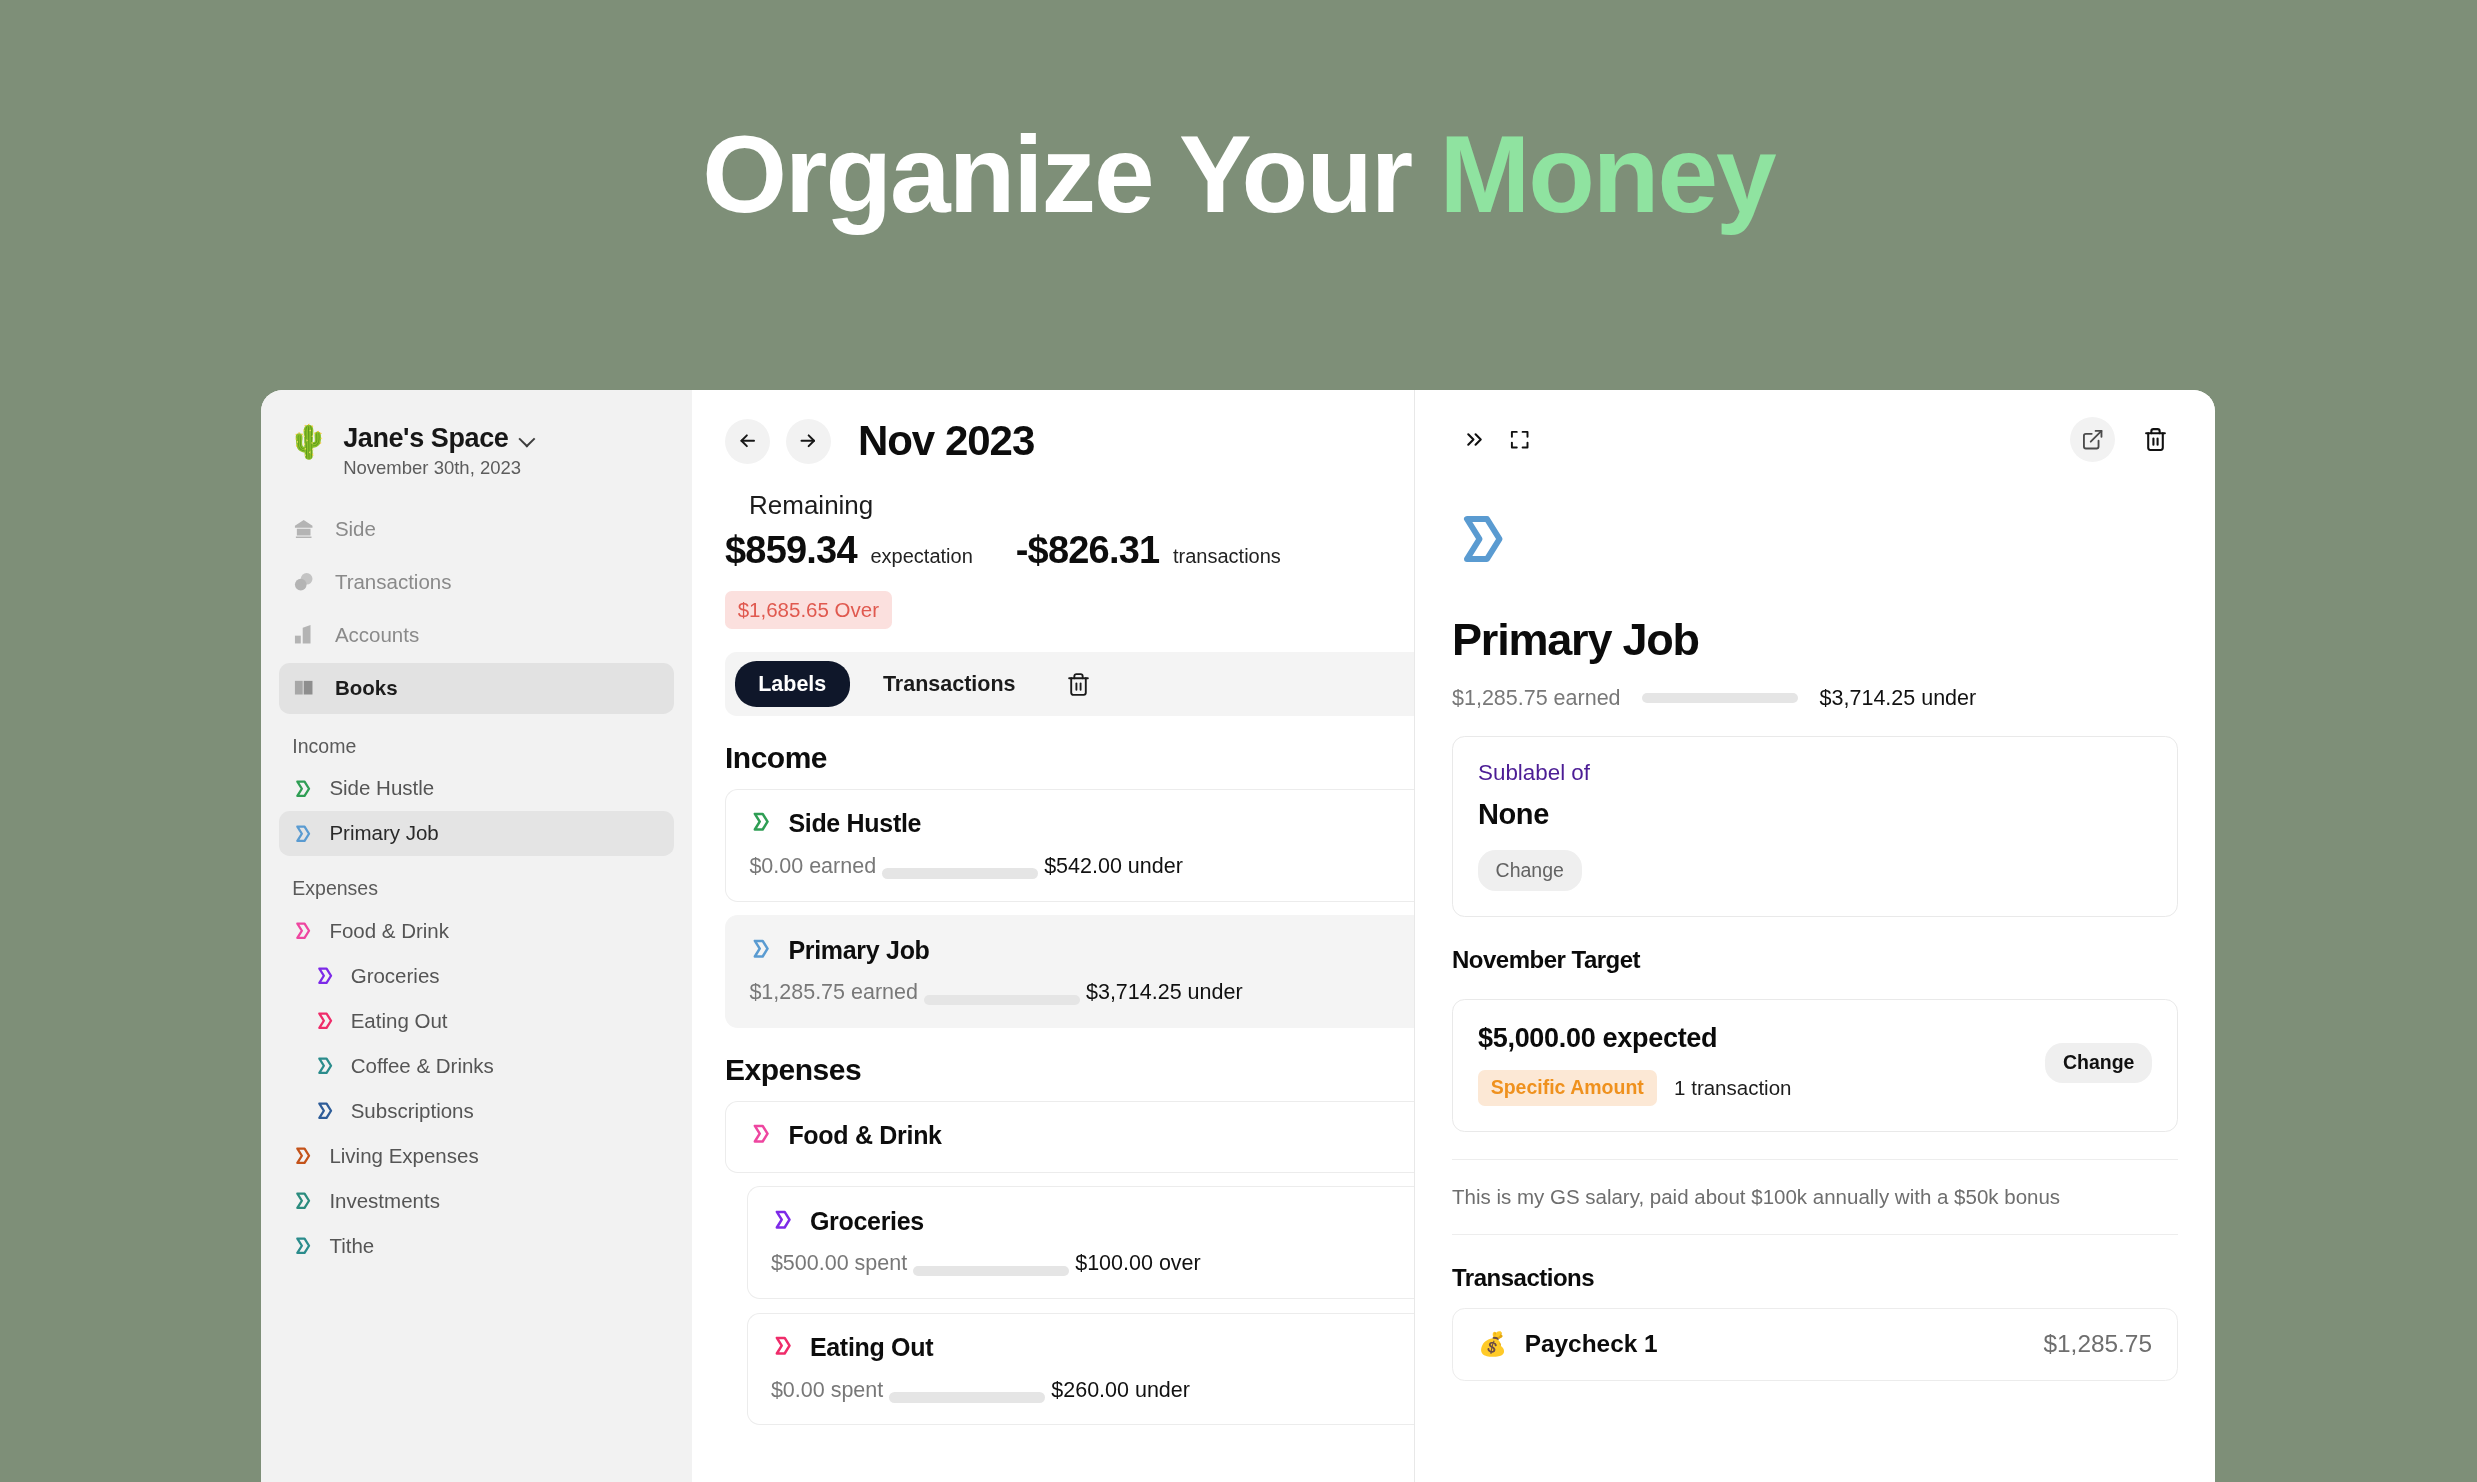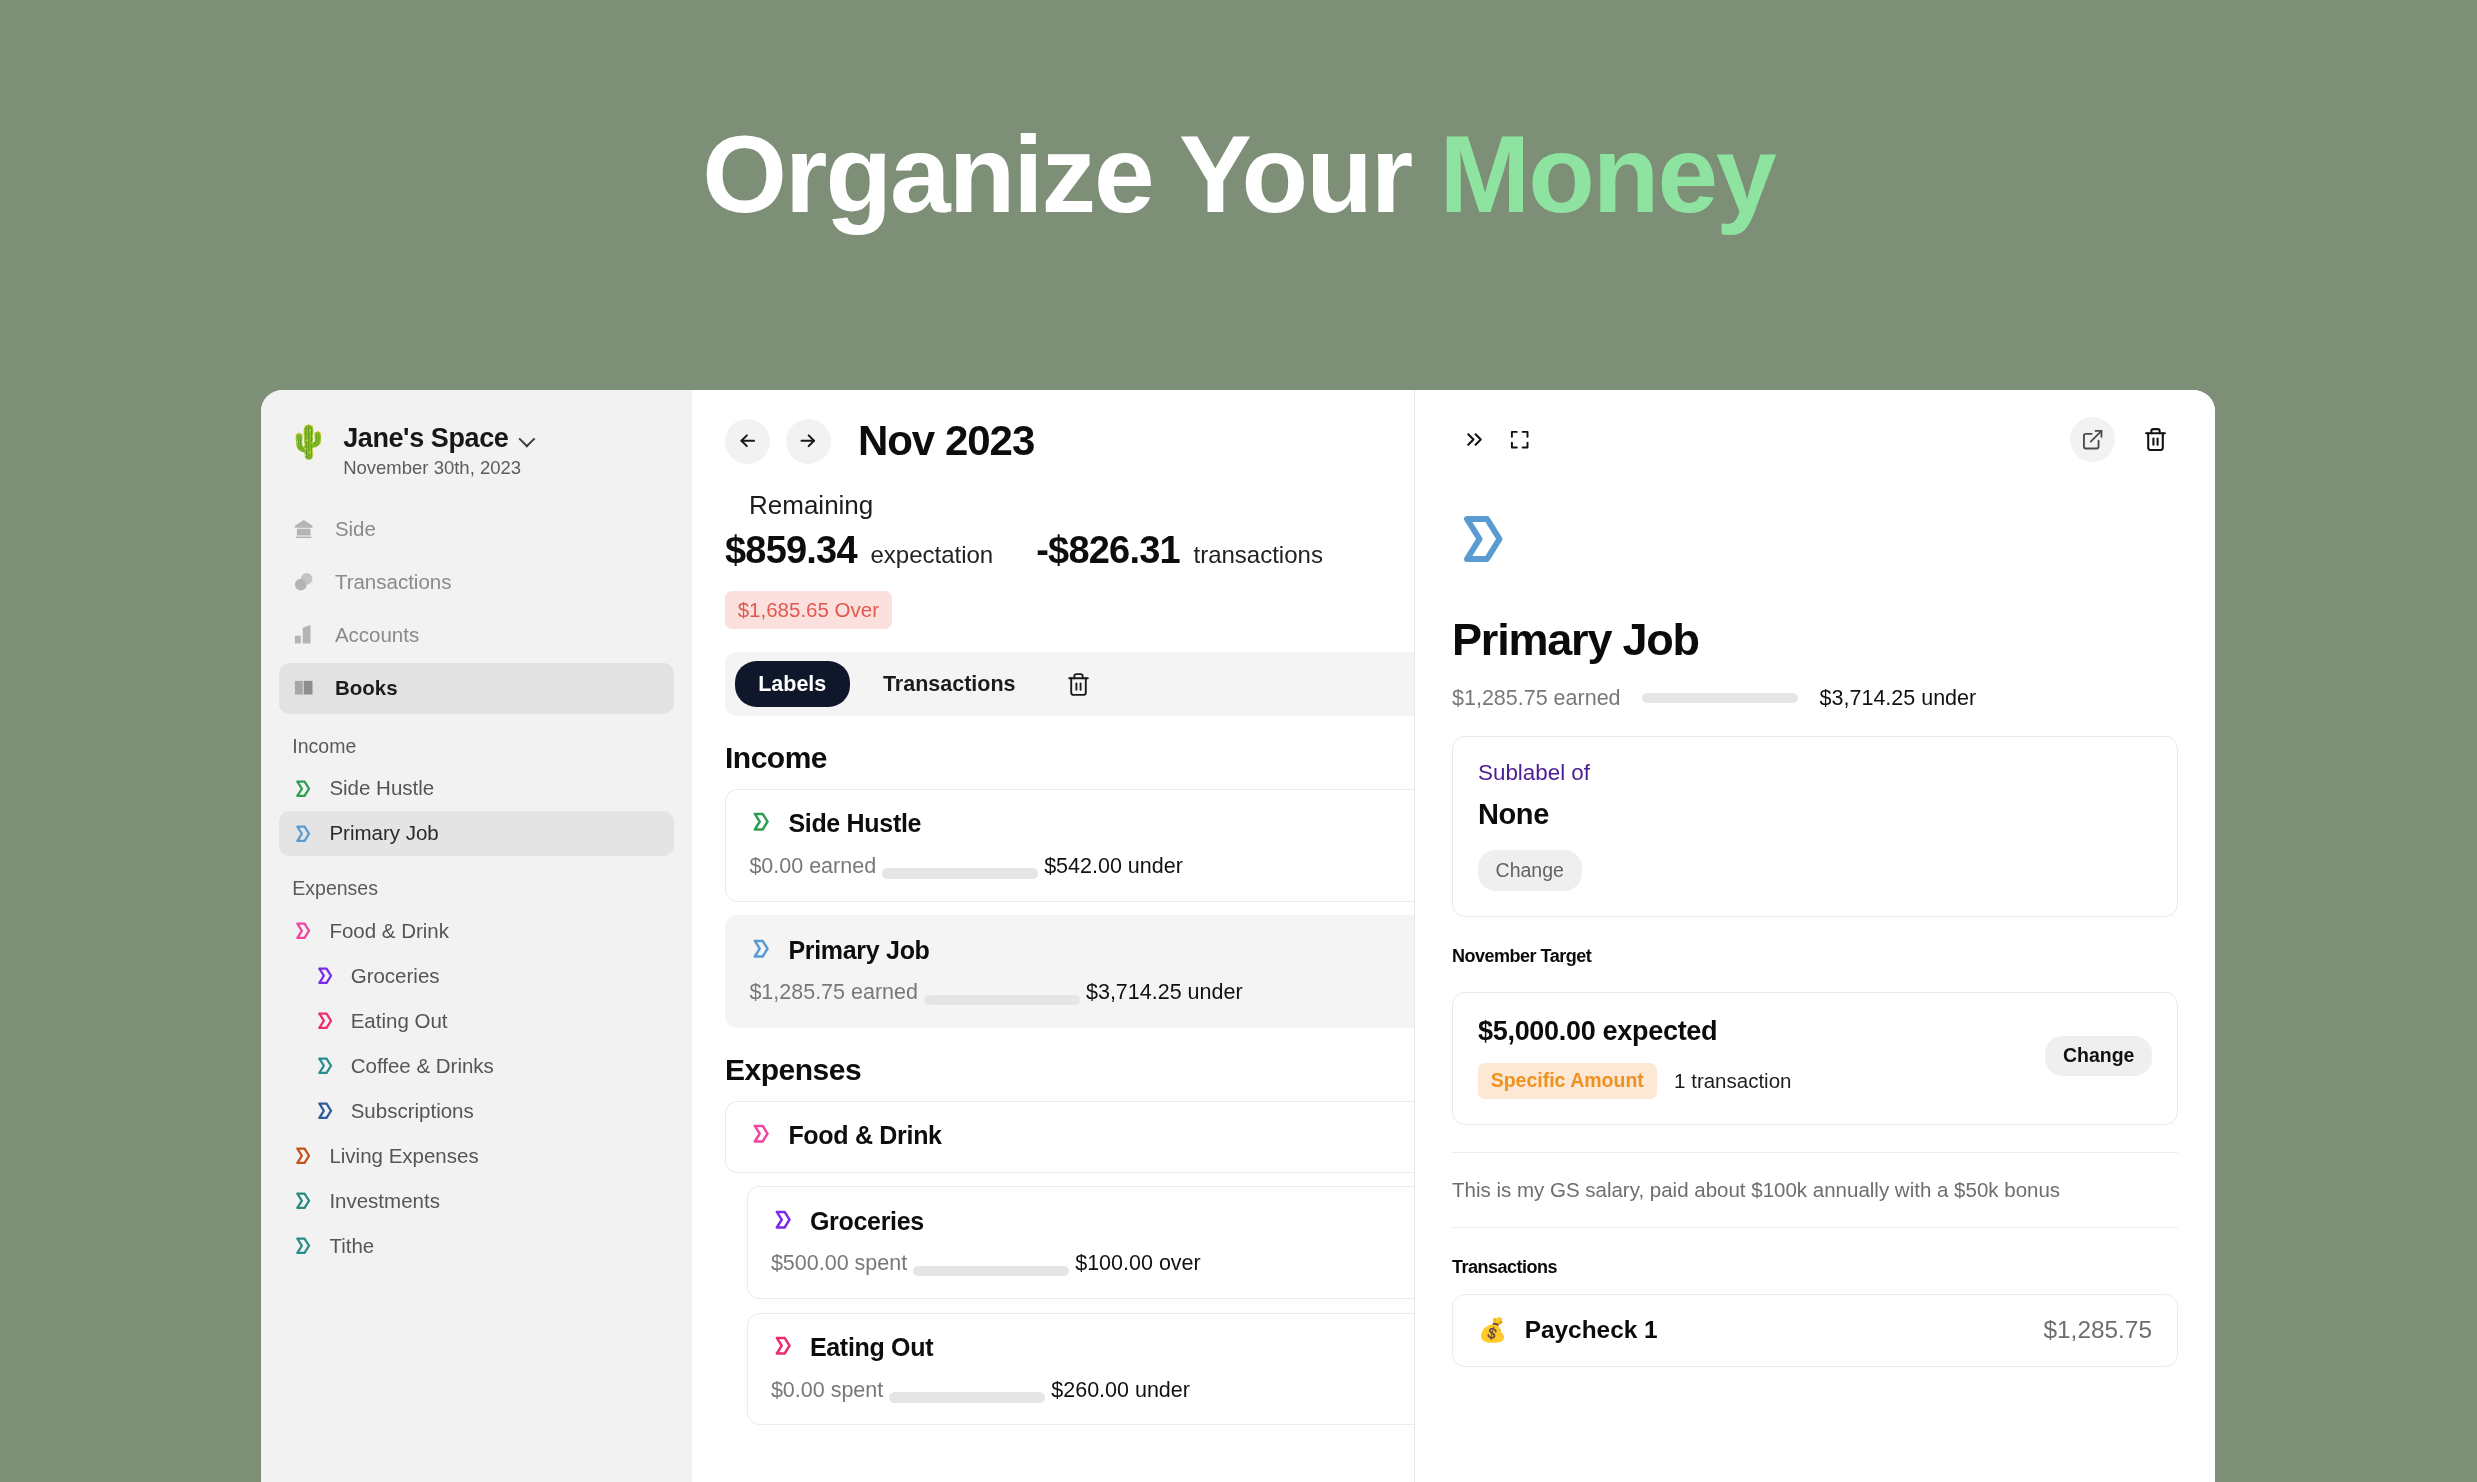--- a/index.html
+++ b/index.html
@@ -98,21 +98,21 @@
     background: #f2f2f2; border: none;
     display: flex; align-items: center; justify-content: center;
     color: #181818; font-size: 22.4px; line-height: 1;
     cursor: pointer;
   }
   .month-title { font-size: 42px; font-weight: 700; letter-spacing: -1px; color: #0d0d0d; margin-left: 11.7px; }
 
   .remaining-lbl { font-size: 26px; color: #1c1c1c; margin-top: 25px; margin-left: 24px; }
   .amt-row { display: flex; align-items: baseline; gap: 13.7px; margin-top: 7.8px; flex-wrap: nowrap; }
   .amt-big { font-size: 38px; font-weight: 700; letter-spacing: -0.8px; color: #0d0d0d; white-space: nowrap; }
-  .amt-sub { font-size: 24px; color: #222222; white-space: nowrap; }
+  .amt-sub { font-size: 20px; color: #222222; white-space: nowrap; }
   .amt-gap { width: 15.6px; flex: 0 0 15.6px; }
 
   .over-badge {
     display: inline-block; margin-top: 19.5px;
     background: #fbe0de; color: #e0594f;
     font-size: 20.5px; padding: 6.8px 12.7px; border-radius: 6.8px;
   }
 
   .tabbar {
     margin-top: 23.4px; height: 64px;
@@ -180,21 +180,21 @@
   .panel-lbl { font-size: 22.4px; color: #4c1d95; }
   .panel-val { font-size: 29px; font-weight: 700; color: #0b0b0b; margin-top: 11.7px; letter-spacing: -0.4px; }
   .chip {
     display: inline-block; margin-top: 19.5px;
     background: #efefef; color: #636363;
     font-size: 19.5px; padding: 8.8px 17.6px; border-radius: 17.6px; cursor: pointer;
     border: none; font-family: inherit;
   }
   .chip.dark { color: #111111; font-weight: 600; }
 
-  .panel-h2 { font-size: 18px; font-weight: 700; letter-spacing: -0.5px; color: #0b0b0b; margin-top: 29px; }
+  .panel-h2 { font-size: 24px; font-weight: 700; letter-spacing: -0.5px; color: #0b0b0b; margin-top: 29px; }
   .target-row { display: flex; align-items: flex-start; justify-content: space-between; gap: 19.5px; }
   .target-amt { font-size: 27px; font-weight: 700; color: #0b0b0b; letter-spacing: -0.3px; }
   .target-meta { display: flex; align-items: center; gap: 17.6px; margin-top: 15.6px; }
   .chip-orange {
     background: #fce8d5; color: #ef911e;
     font-size: 19.5px; font-weight: 600; padding: 6.8px 12.7px; border-radius: 6.8px;
   }
   .target-tx { font-size: 20.5px; color: #1d1d1d; }
 
   .divider { height: 1px; background: #ededed; margin: 27px 0 0 0; }

